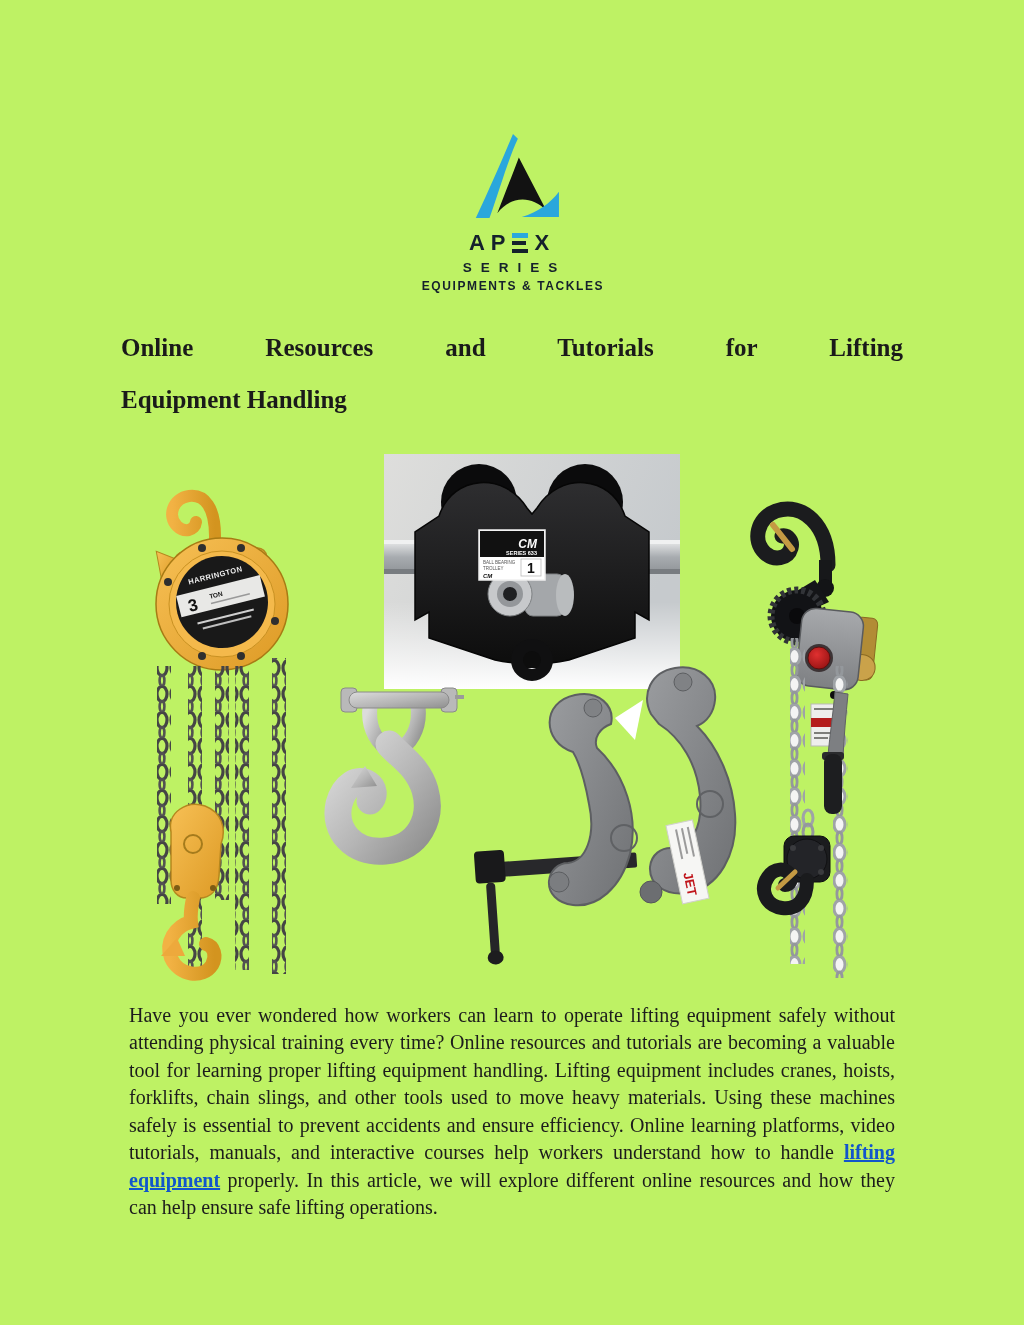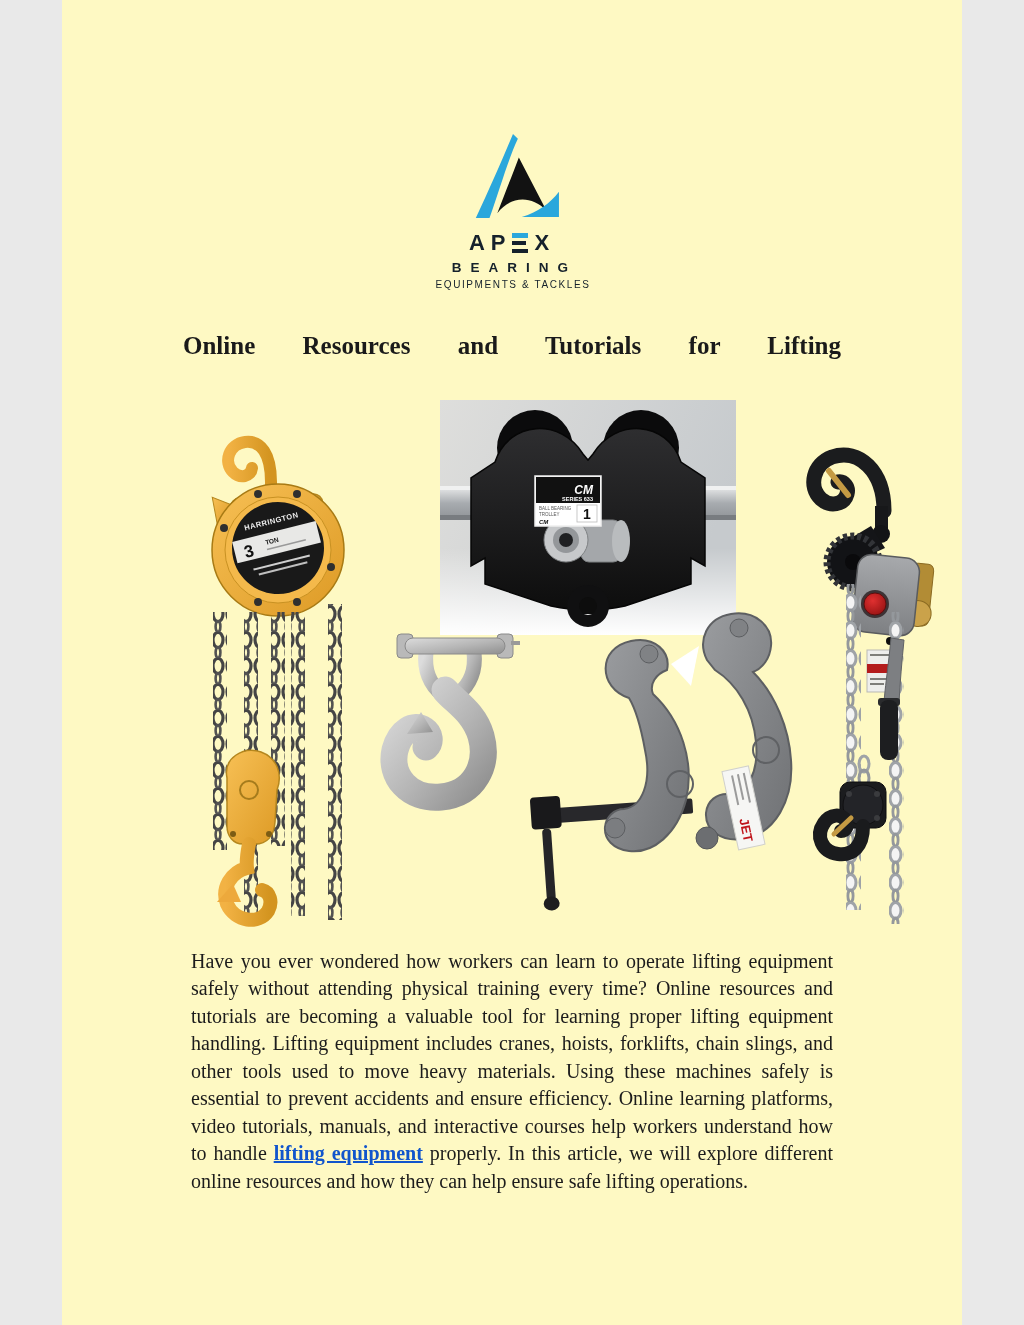--- a/index.html
+++ b/index.html
@@ -1,20 +1,20 @@
 <!DOCTYPE html>
 <html><head>
 <meta charset="utf-8">
 <style>
   html,body{margin:0;padding:0;background:#e9e9e9;}
   .page{
     position:relative;
-    width:900px;height:1325px;
+    width:1024px;height:1325px;
     margin:0 auto;
-    background:#fef9c3;
+    background:#bef264;
     box-sizing:border-box;
     padding:132px 121px 0 121px;
     font-family:"Liberation Serif",serif;
     overflow:hidden;
   }
   
   .logo-block{text-align:center;line-height:1;margin-bottom:30px;}
   .logo-mark{display:block;margin:0 auto 10px auto;}
   .brand-row{
     font-family:"Liberation Sans",sans-serif;
@@ -27,21 +27,21 @@
   .e-glyph .bar.top{top:0;width:100%;background:#2AA7DC;}
   .e-glyph .bar.mid{top:7.5px;width:86%;}
   .e-glyph .bar.bot{top:15.5px;width:100%;}
   .brand-sub{
     font-family:"Liberation Sans",sans-serif;
     font-weight:bold;font-size:13.5px;letter-spacing:9px;
     color:#15212C;margin-top:7px;text-indent:5px;
   }
   .brand-tag{
     font-family:"Liberation Sans",sans-serif;
-    font-weight:normal;font-size:10px;letter-spacing:1.6px;
+    font-weight:bold;font-size:12px;letter-spacing:1.6px;
     color:#15212C;margin-top:5px;text-indent:2px;
   }
   
   .doc-heading{
     margin:0 0 26px 0;
     font-size:25px;font-weight:bold;color:#1a1a1a;
     line-height:52px;
   }
   .doc-heading .h-line1{text-align:justify;text-align-last:justify;}
   .doc-heading .h-line2{text-align:left;}
@@ -72,26 +72,27 @@
     </svg>
     <div class="brand-row">
       <span>AP</span>
         <span class="e-glyph">
           <span class="bar top"></span>
           <span class="bar mid"></span>
           <span class="bar bot"></span>
         </span>
         <span>X</span>
     </div>
-    <div class="brand-sub">BEARING</div>
+    <div class="brand-sub">SERIES</div>
     <div class="brand-tag">EQUIPMENTS &amp; TACKLES</div>
   </header>
 
   <h1 class="doc-heading">
     <div class="h-line1">Online Resources and Tutorials for Lifting</div>
+    <div class="h-line2">Equipment Handling</div>
   </h1>
 
   <figure class="collage" style="margin:0 auto 20px auto;">
   <svg width="770" height="530" viewBox="0 0 770 530">
     <defs>
       <linearGradient id="yellowBody" x1="0" y1="0" x2="1" y2="1">
         <stop offset="0" stop-color="#F7C055"></stop>
             <stop offset="1" stop-color="#DD9A25"></stop>
       </linearGradient>
       <linearGradient id="yellowGrad" x1="0" y1="0" x2="1" y2="0">

